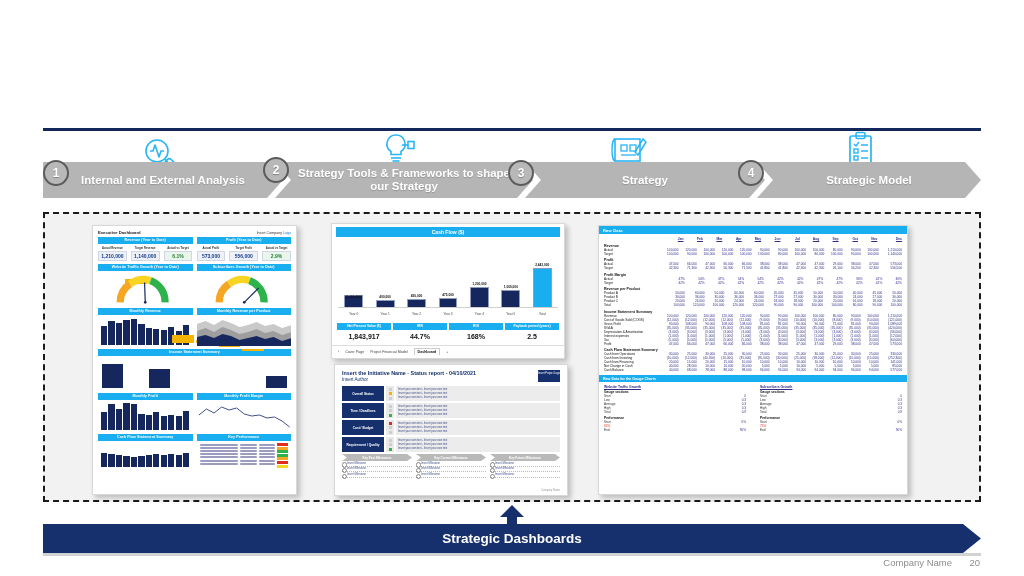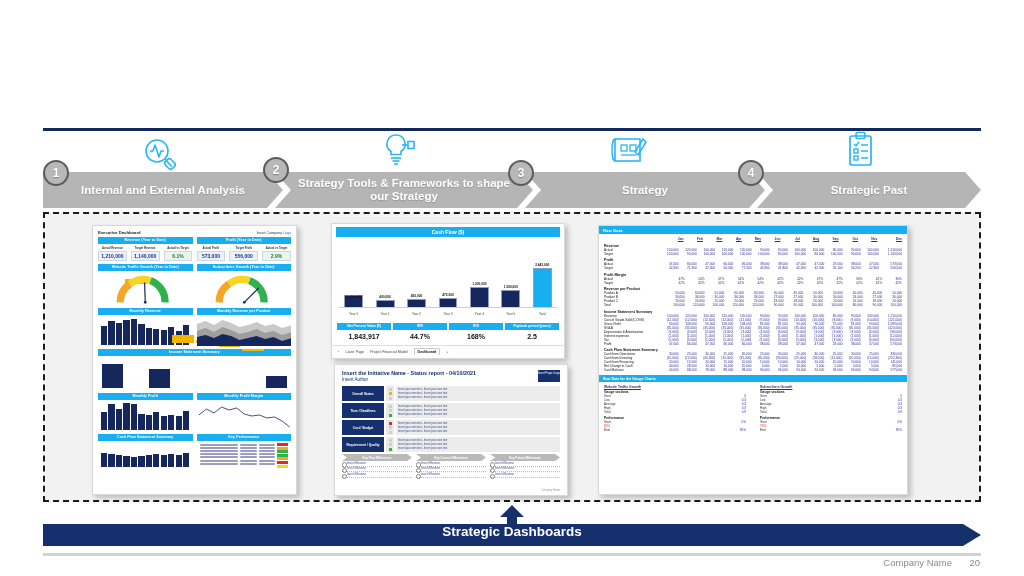--- a/index.html
+++ b/index.html
@@ -16,21 +16,21 @@
     position: absolute; left: 52px; top: 58px;
     font-size: 26px; font-weight: bold; color: #1b3a6b;
     letter-spacing: -0.2px;
   }
   .rule {
     position: absolute; left: 43px; top: 128px; width: 938px; height: 3px;
     background: #12275c;
   }
 
   
-  .process { position: absolute; left: 43px; top: 172px; width: 938px; height: 40px; padding-left: 44px; }
+  .process { position: absolute; left: 43px; top: 162px; width: 938px; height: 40px; padding-left: 44px; }
   .chev {
     position: absolute; top: 0; height: 36px; background: #b5b5b5;
     display: flex; align-items: center; justify-content: center;
   }
   .chev .ctext {
     color: #ffffff; font-size: 11.5px; font-weight: bold; text-align: center;
     line-height: 13px; text-shadow: 0 1px 1px rgba(0,0,0,.18); padding: 0 14px;
   }
   .chev.c1 { left: 0px;   width: 240px; clip-path: polygon(0 0, 224px 0, 240px 50%, 224px 100%, 0 100%); }
   .chev.c2 { left: 232px; width: 258px; clip-path: polygon(0 0, 242px 0, 258px 50%, 242px 100%, 0 100%, 16px 50%); }
@@ -160,24 +160,24 @@
   .sr-mile { display: flex; gap: 4px; margin-top: 2px; }
   .sr-mile > div { flex: 1; }
   .sr-mh { background: #b9b9b9; color: #fff; font-size: 3px; font-weight: bold; text-align: center; padding: 1.5px 0; clip-path: polygon(0 0, calc(100% - 5px) 0, 100% 50%, calc(100% - 5px) 100%, 0 100%, 5px 50%); }
   .sr-mi { font-size: 2.7px; color: #3b4a86; border-bottom: .4px dotted #bbb; padding: .8px 0 .8px 5px; position: relative; }
   .sr-mi::before { content: ""; position: absolute; left: 0; top: 1.4px; width: 3.4px; height: 3.4px; border: .4px solid #888; border-radius: 50%; }
   .sr-foot { position: absolute; right: 7px; bottom: 3px; font-size: 2.6px; color: #999; }
 
   
   .uparrow { position: absolute; left: 496px; top: 505px; width: 32px; height: 26px; }
   .banner {
-    position: absolute; left: 43px; top: 524px; width: 938px; height: 22px;
+    position: absolute; left: 43px; top: 524px; width: 938px; height: 29px;
     background: #16306e;
     clip-path: polygon(0 0, 920px 0, 938px 50%, 920px 100%, 0 100%);
-    display: flex; justify-content: center;
+    display: flex; align-items: center; justify-content: center;
   }
   .banner .btext { color: #fff; font-size: 13.5px; font-weight: bold; }
   .banner-shadow {
     position: absolute; left: 43px; top: 553px; width: 938px; height: 3px;
     background: #d2d2d2;
   }
   .footer-company {
     position: absolute; right: 72px; bottom: 8px; font-size: 9.5px; color: #8c8c8c;
   }
   .footer-page {
@@ -236,21 +236,21 @@
     <div class="chev c1">
       <div class="ctext">Internal and External Analysis</div>
     </div>
     <div class="chev c3">
       <div class="ctext">Strategy</div>
     </div>
     <div class="chev c2">
       <div class="ctext">Strategy Tools &amp; Frameworks to shape our Strategy</div>
     </div>
     <div class="chev c4">
-      <div class="ctext">Strategic Past</div>
+      <div class="ctext">Strategic Model</div>
     </div>
   </div>
   <div class="numcircle n1">1</div>
   <div class="numcircle n2">2</div>
   <div class="numcircle n3">3</div>
   <div class="numcircle n4">4</div>
 
   <div class="dashbox"></div>
 
   <div class="thumb t-left">

